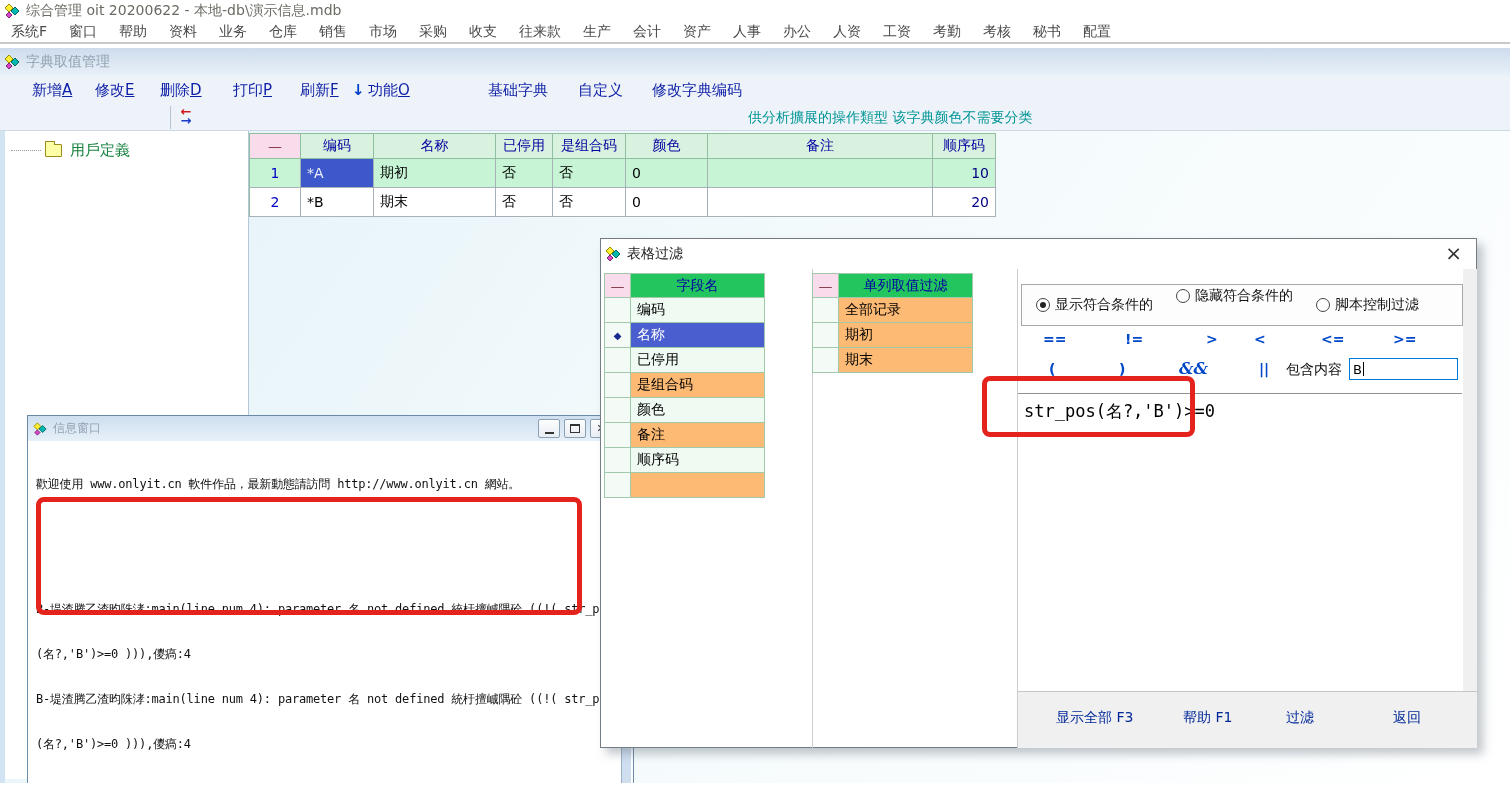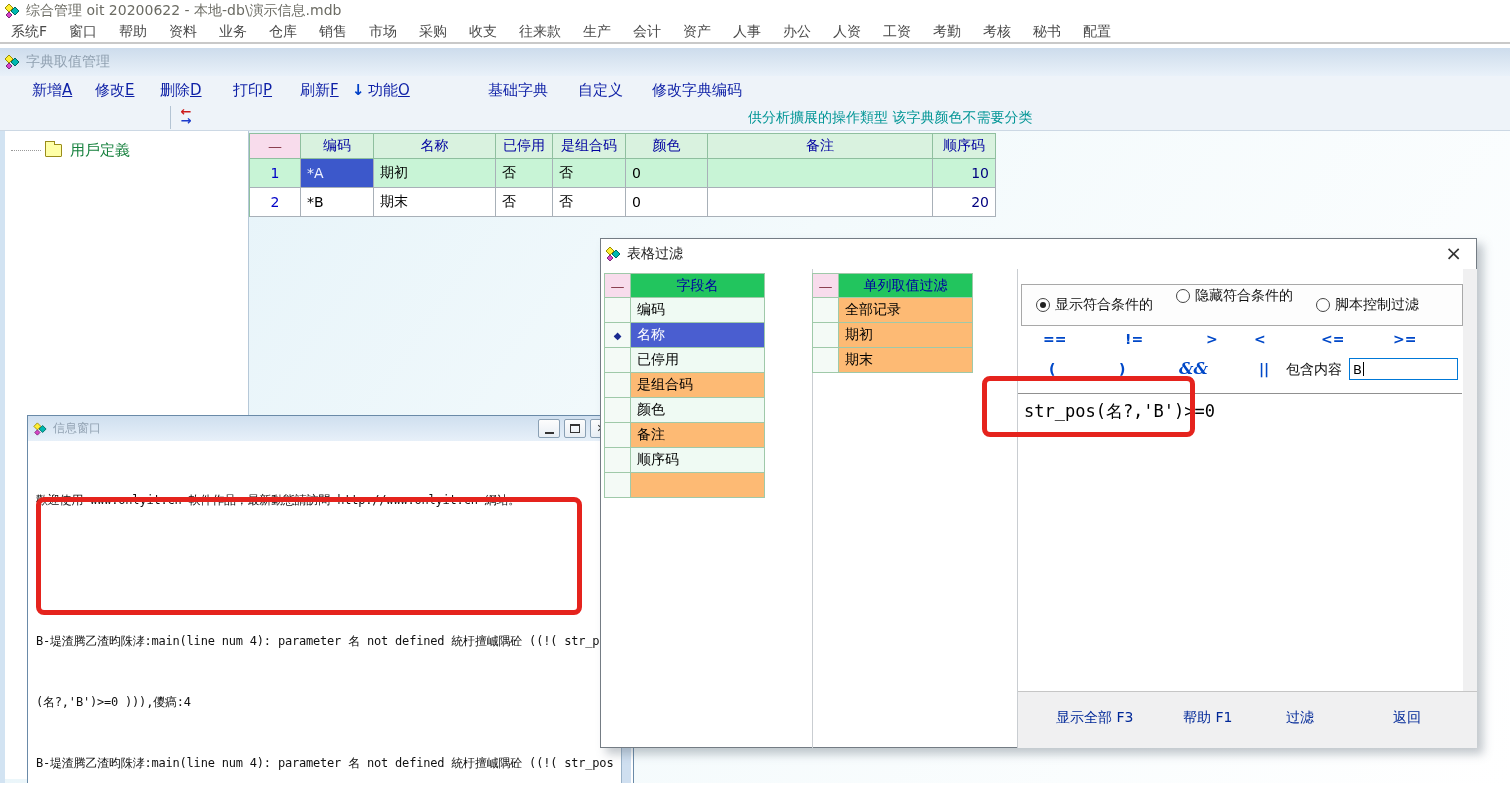--- a/index.html
+++ b/index.html
@@ -49,21 +49,21 @@
 
   
   .infowin { left:27px; top:415px; width:607px; height:371px; background:#fff; border:1px solid #6a8aa8; z-index:10; }
   .infowin .bar { position:absolute; left:0; top:0; width:100%; height:25px; background:linear-gradient(#cfdfef,#e7f0f9); display:flex; align-items:center; }
   .infowin .bar .txt { font-size:12px; color:#93a3b3; margin-left:5px; }
   .winbtn { position:absolute; top:3px; width:22px; height:19px; background:linear-gradient(#fdfdfd,#e8eef4); border:1px solid #8aa0b4; border-radius:2px; display:flex; align-items:center; justify-content:center; }
   .glyph-min { width:9px; height:2px; background:#333; margin-top:8px; }
   .glyph-max { width:10px; height:9px; border:1px solid #333; border-top-width:2px; }
   .glyph-x { font-size:11px; color:#333; }
   .infobody { position:absolute; left:8px; top:32px; width:585px; font-family:"DejaVu Sans Mono","Liberation Mono",monospace; font-size:12px; color:#111; white-space:pre; letter-spacing:-0.2px; }
-  .infobody .line { line-height:17px;margin-top:16px; }
+  .infobody .line { line-height:17px; }
   .gap1 { height:16px; } .gap2 { height:8px; }
   .infoscroll { position:absolute; right:2px; top:26px; width:10px; height:343px; background:#cfdff0; border-left:1px solid #9ab2c8; }
 
   
   .dialog { left:600px; top:238px; width:877px; height:510px; background:#fff; border:1px solid #747c84; box-shadow:6px 6px 9px rgba(80,95,110,.35); z-index:20; }
   .dialog .dtitle { position:absolute; left:0; top:0; width:100%; height:30px; background:#fff; display:flex; align-items:center; }
   .dialog .dtitle .txt { font-size:14px; color:#222; margin-left:6px; }
   .dclose { position:absolute; right:14px; top:4px; font-size:20px; color:#333; line-height:20px; cursor:pointer; }
   .pane-div { position:absolute; top:30px; width:1px; height:479px; background:#c9cdd1; }
   .greyzone-r { position:absolute; left:862px; top:30px; width:14px; height:479px; background:#f0f0f1; }

